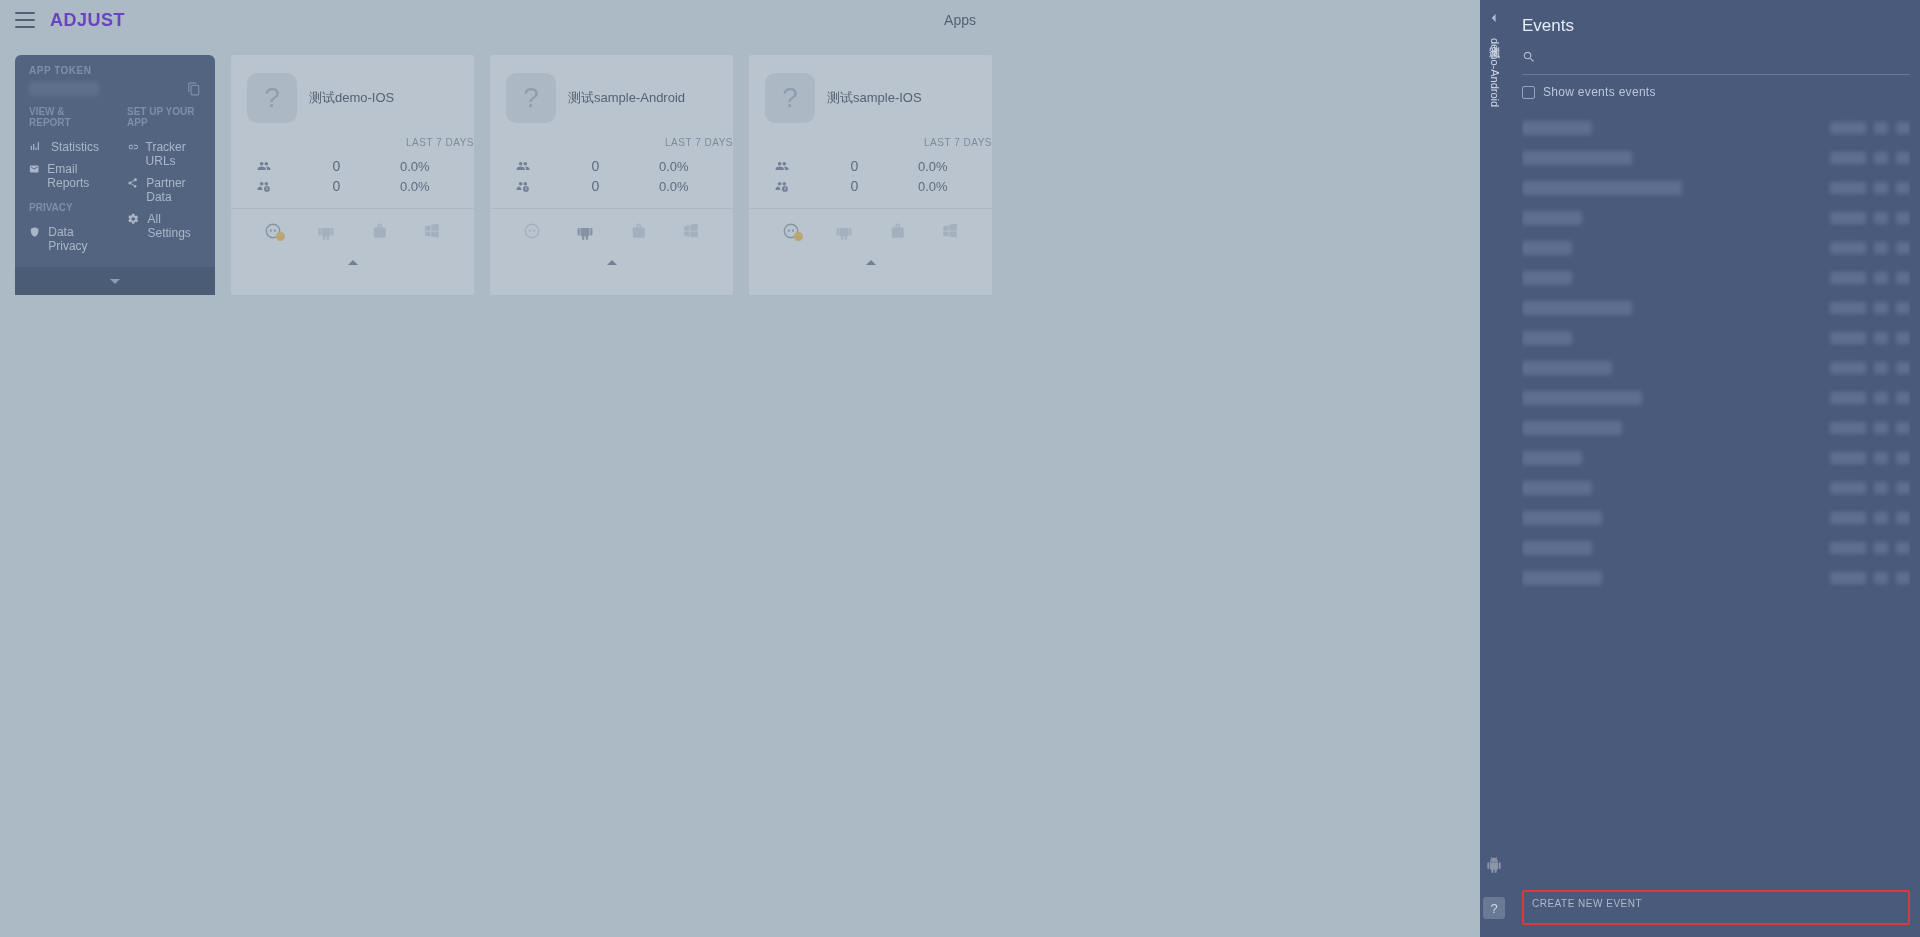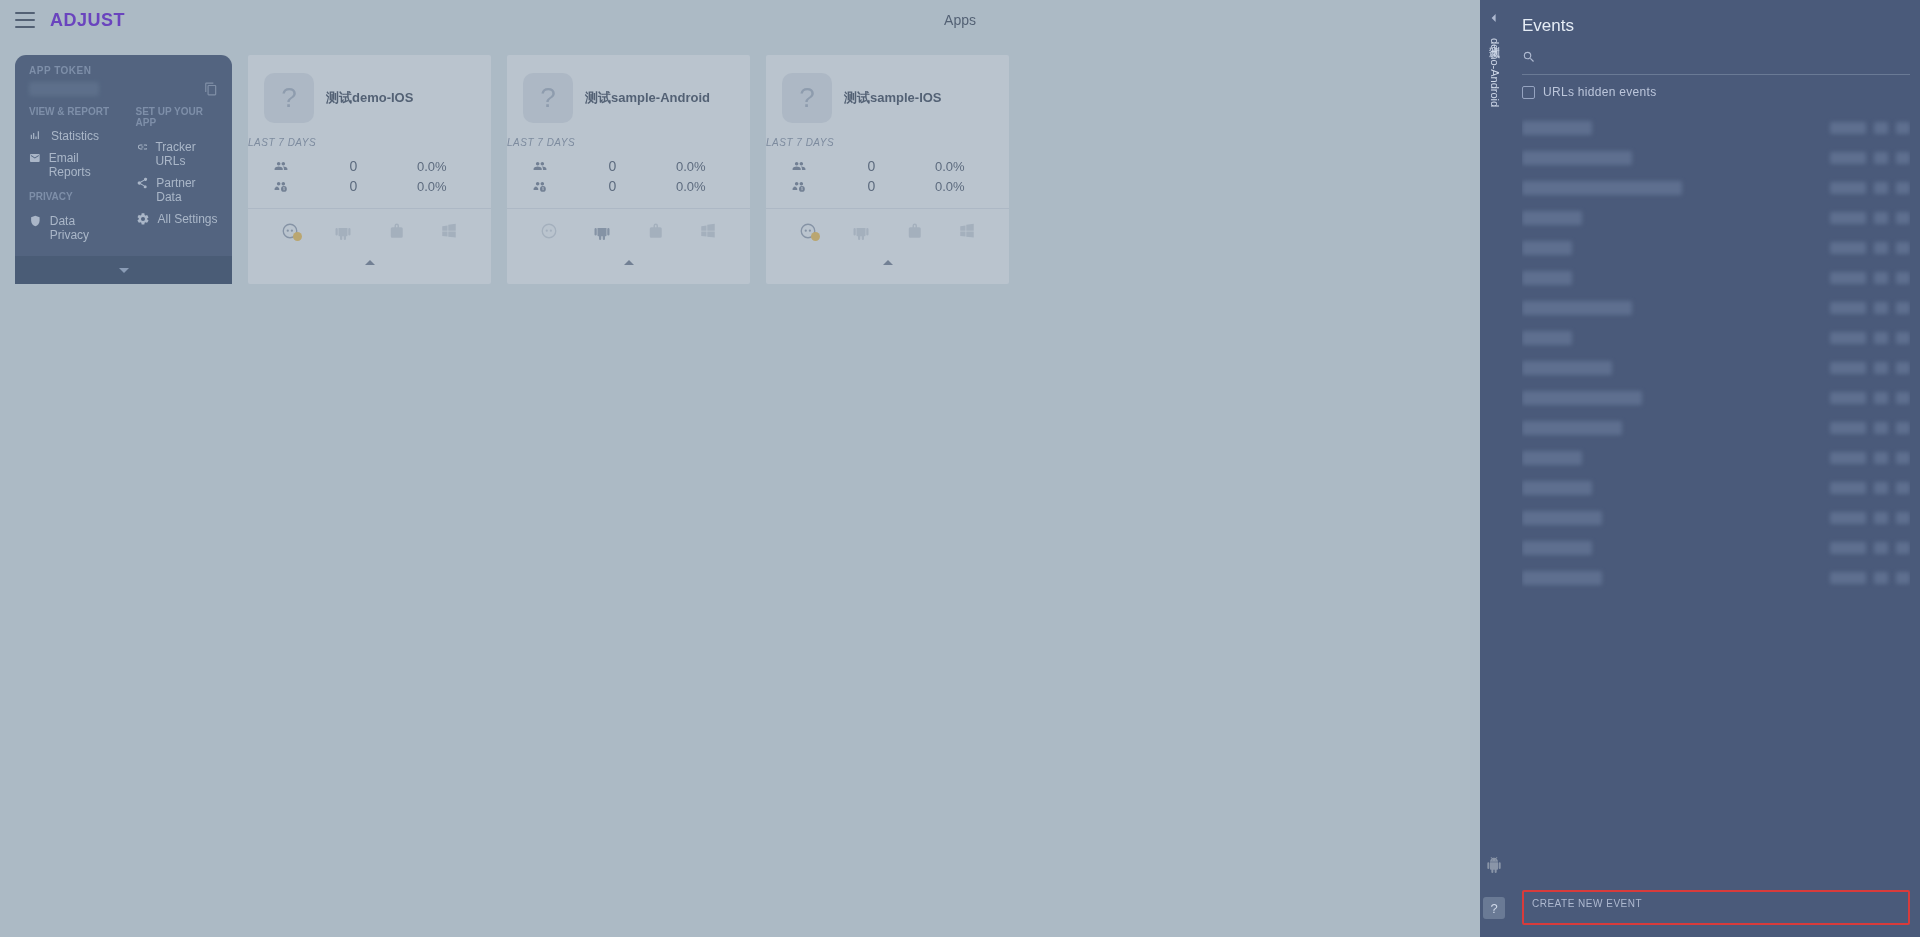--- a/index.html
+++ b/index.html
@@ -8,40 +8,40 @@
 .overlay { position: absolute; inset: 0; background: rgba(100,120,140,0.35); z-index: 5; pointer-events: none; }
 
 .topbar { height: 40px; display: flex; align-items: center; padding: 0 15px; position: relative; }
 .menu-icon { width: 20px; height: 16px; display: flex; flex-direction: column; justify-content: space-between; cursor: pointer; }
 .menu-icon span { height: 2px; background: #4a5568; border-radius: 1px; }
 .logo { margin-left: 15px; font-weight: 700; font-size: 18px; color: #6d28d9; letter-spacing: 0.5px; }
 .page-title { position: absolute; left: 50%; transform: translateX(-50%); font-size: 14px; color: #4a5568; }
 
 .main { padding: 15px; display: flex; gap: 16px; }
 
-.sidepanel { width: 217px; background: #4a5a7a; color: #cfd8e8; display: flex; flex-direction: column; border-radius: 11px; }
+.sidepanel { width: 200px; background: #4a5a7a; color: #cfd8e8; display: flex; flex-direction: column; border-radius: 6px; }
 .section-label { font-size: 10px; color: #8c9bb8; padding: 10px 14px 6px; letter-spacing: 0.5px; font-weight: 600; }
 .token-box { padding: 0 14px 10px; display: flex; align-items: center; justify-content: space-between; }
 .token-blur { width: 70px; height: 14px; background: #5a6b8a; filter: blur(2px); border-radius: 2px; }
 .clip-icon { width: 14px; height: 14px; opacity: 0.7; }
 
 .cols { display: flex; padding: 0 14px 10px; gap: 24px; }
 .col { flex: 1; }
 .col-head { font-size: 10px; color: #8c9bb8; margin-bottom: 8px; font-weight: 600; }
 .menu-item { display: flex; align-items: flex-start; gap: 8px; font-size: 12px; color: #cfd8e8; padding: 4px 0; cursor: pointer; }
 .menu-item svg { width: 14px; height: 14px; fill: #cfd8e8; }
 
 .collapse-bar { background: #3d4d6b; height: 28px; display: flex; align-items: center; justify-content: center; cursor: pointer; }
 .collapse-bar svg { width: 10px; height: 10px; fill: #9fb0cc; }
 
 .app-card { width: 243px; background: #e8edf2; border-radius: 2px; display: flex; flex-direction: column; }
 .card-head { display: flex; align-items: center; padding: 18px 16px 10px; gap: 12px; }
 .app-icon { width: 50px; height: 50px; background: #d5dbe3; border-radius: 10px; display: flex; align-items: center; justify-content: center; font-size: 28px; color: #a5b0c0; font-weight: 400; }
-.app-name { font-size: 13px; color: #4a5568; font-weight: bold; }
-.period { text-align: left; font-size: 10px; color: #8a95a8; letter-spacing: 0.5px; padding: 4px 0 8px; font-style: italic; }
+.app-name { font-size: 13px; color: #4a5568; }
+.period { text-align: right; font-size: 10px; color: #8a95a8; letter-spacing: 0.5px; padding: 4px 0 8px; }
 .stat-row { display: flex; align-items: center; padding: 2px 24px; font-size: 14px; color: #5a6578; }
 .stat-row svg { width: 18px; height: 14px; fill: #7a8598; }
 .stat-val { flex: 1; text-align: center; }
 .stat-pct { width: 50px; text-align: left; font-size: 13px; }
 .platforms { display: flex; justify-content: space-around; padding: 10px 16px; border-top: 1px solid #d5dbe3; margin-top: 12px; }
 .platform { width: 36px; height: 24px; display: flex; align-items: center; justify-content: center; opacity: 0.35; }
 .platform.active { opacity: 0.85; }
 .platform svg { width: 18px; height: 18px; fill: #8a95a8; }
 .platform.badged { position: relative; }
 .platform.badged::after { content: ""; position: absolute; width: 9px; height: 9px; background: #e8b84a; border-radius: 50%; bottom: 2px; right: 6px; }
@@ -322,21 +322,21 @@
 <div class="events-panel">
   <div class="events-title">Events</div>
   <div class="search-row">
     <svg viewBox="0 0 24 24">
         <path d="M15.5 14h-.79l-.28-.27A6.47 6.47 0 0 0 16 9.5 6.5 6.5 0 1 0 9.5 16a6.47 6.47 0 0 0 4.23-1.57l.27.28v.79l5 4.99L20.49 19l-4.99-5zm-6 0A4.5 4.5 0 1 1 14 9.5 4.49 4.49 0 0 1 9.5 14z"></path>
       </svg>
     <input type="text" style="">
   </div>
   <div class="checkbox-row">
     <div class="checkbox"></div>
-    <span>URLs hidden events</span>
+    <span>Show events events</span>
   </div>
   <div class="event-list" id="event-list">
     <div class="event-row">
       <div class="blur-name" style="width:70px"></div>
       <div class="spacer"></div>
       <div class="blur-pill"></div>
       <div class="blur-pill" style="width:14px"></div>
       <div class="blur-pill" style="width:14px"></div>
     </div>
     <div class="event-row">

